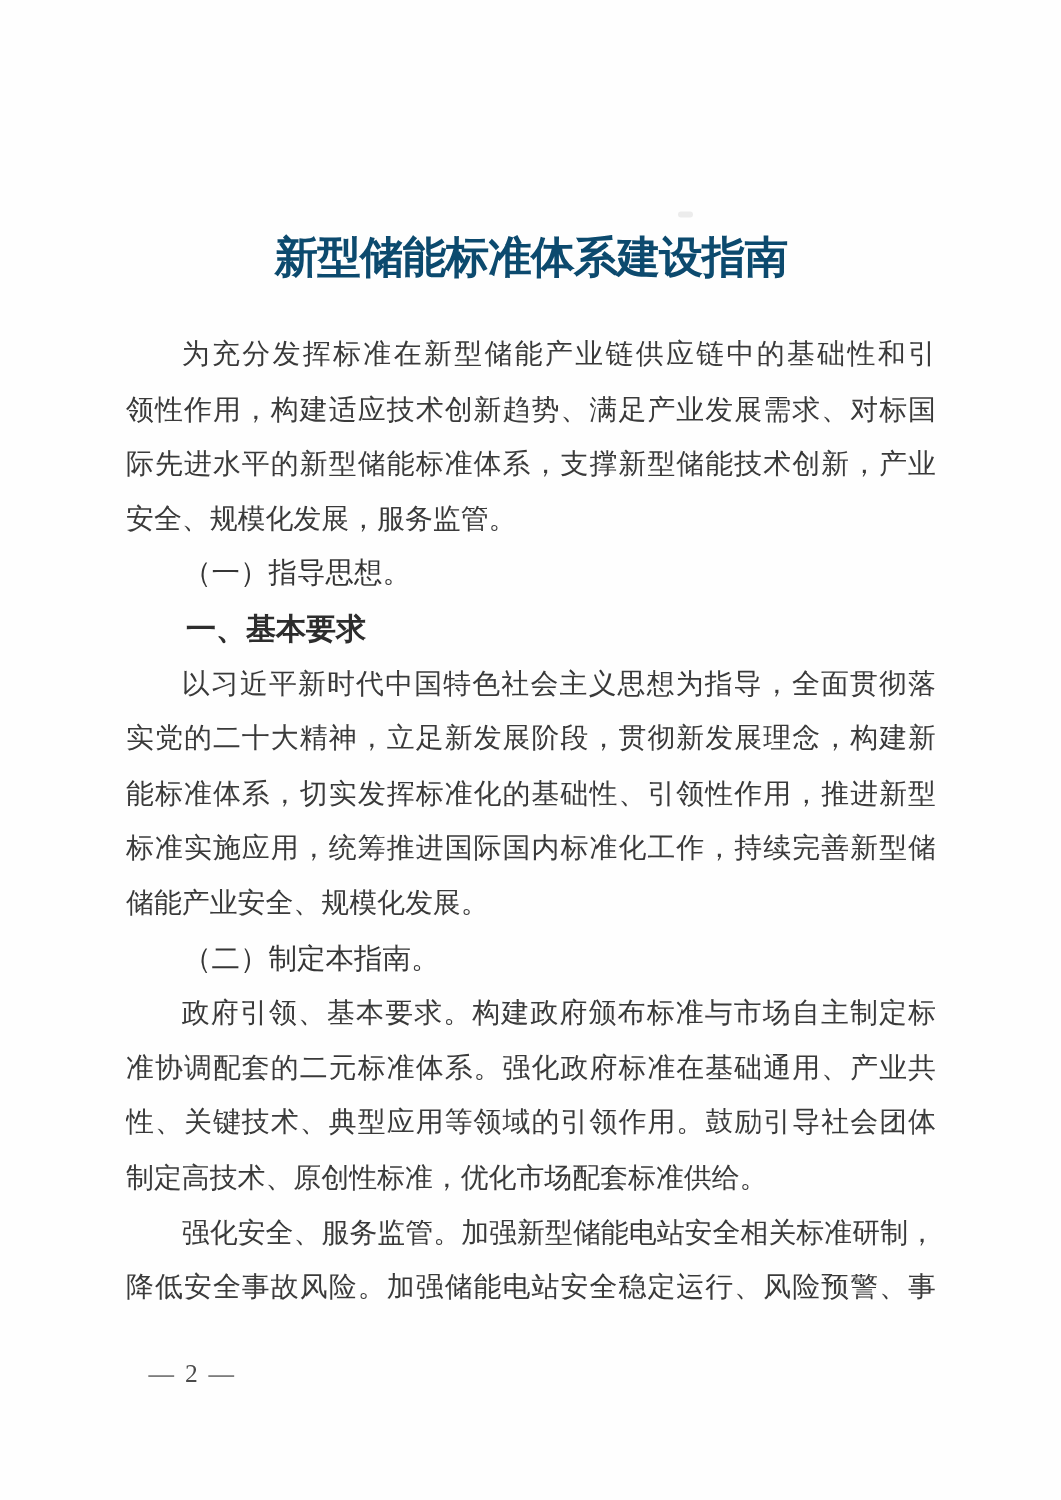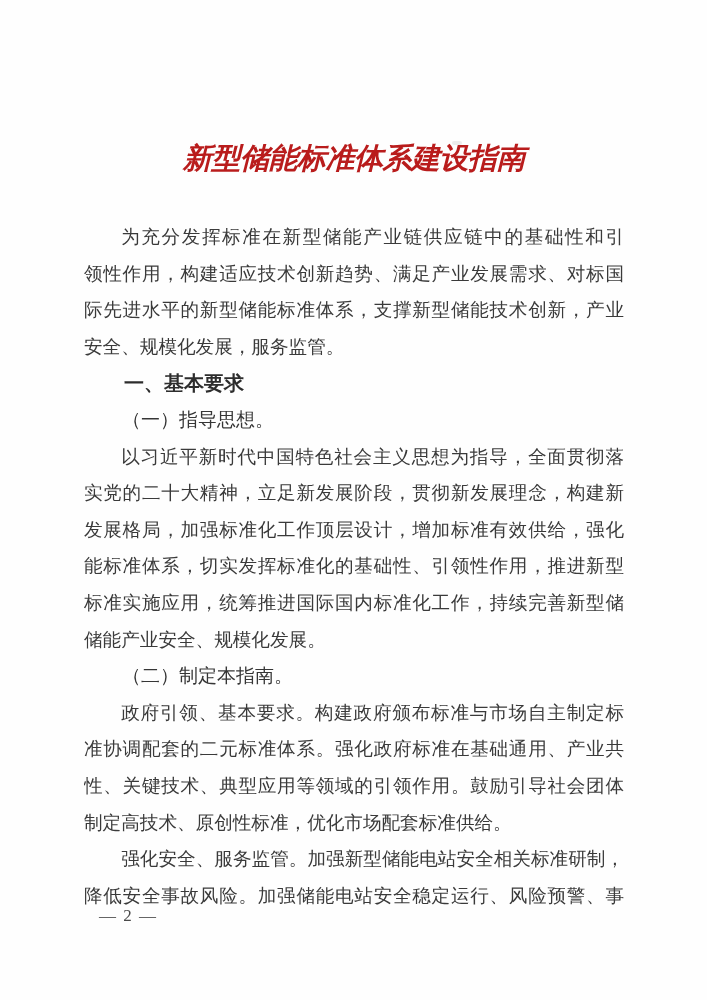--- a/index.html
+++ b/index.html
@@ -10,31 +10,30 @@
   .page {
     position: relative;
     width: 707px;
     height: 1000px;
     background: #fefefe;
     overflow: hidden;
     font-family: "Liberation Serif", "DejaVu Serif", serif;
   }
   .doc-title {
     position: absolute;
-    top: 135px;
+    top: 149px;
     left: 84px;
     width: 540px;
     margin: 0;
     text-align: center;
     font-size: 29px;
     line-height: 46px;
     font-weight: 700;
     letter-spacing: -0.5px;
-    color: #b91c1c;
-    font-style: italic;
+    color: #0c4a6e;
   }
   .doc-body {
     position: absolute;
     top: 219px;
     left: 84px;
     width: 540px;
     font-size: 18.6px;
     color: #3a3a3a;
   }
   .block { margin: 0; }
@@ -85,30 +84,29 @@
 
   <h1 class="doc-title">新型储能标准体系建设指南</h1>
 
   <div class="doc-body">
     <div class="block paragraph">
         <div class="line first fill">为充分发挥标准在新型储能产业链供应链中的基础性和引</div>
         <div class="line fill">领性作用，构建适应技术创新趋势、满足产业发展需求、对标国</div>
         <div class="line fill">际先进水平的新型储能标准体系，支撑新型储能技术创新，产业</div>
         <div class="line">安全、规模化发展，服务监管。</div>
       </div>
+    <div class="block subheading">
+        <div class="line first">（一）指导思想。</div>
+      </div>
     <div class="block heading">
         <div class="line first">一、基本要求</div>
-      </div>
-    <div class="block subheading">
-        <div class="line first">（一）指导思想。</div>
       </div>
     <div class="block paragraph">
         <div class="line first fill">以习近平新时代中国特色社会主义思想为指导，全面贯彻落</div>
         <div class="line fill">实党的二十大精神，立足新发展阶段，贯彻新发展理念，构建新</div>
-        <div class="line fill">发展格局，加强标准化工作顶层设计，增加标准有效供给，强化</div>
         <div class="line fill">能标准体系，切实发挥标准化的基础性、引领性作用，推进新型</div>
         <div class="line fill">标准实施应用，统筹推进国际国内标准化工作，持续完善新型储</div>
         <div class="line">储能产业安全、规模化发展。</div>
       </div>
     <div class="block subheading">
         <div class="line first">（二）制定本指南。</div>
       </div>
     <div class="block paragraph">
         <div class="line first fill">政府引领、基本要求。构建政府颁布标准与市场自主制定标</div>
         <div class="line fill">准协调配套的二元标准体系。强化政府标准在基础通用、产业共</div>

